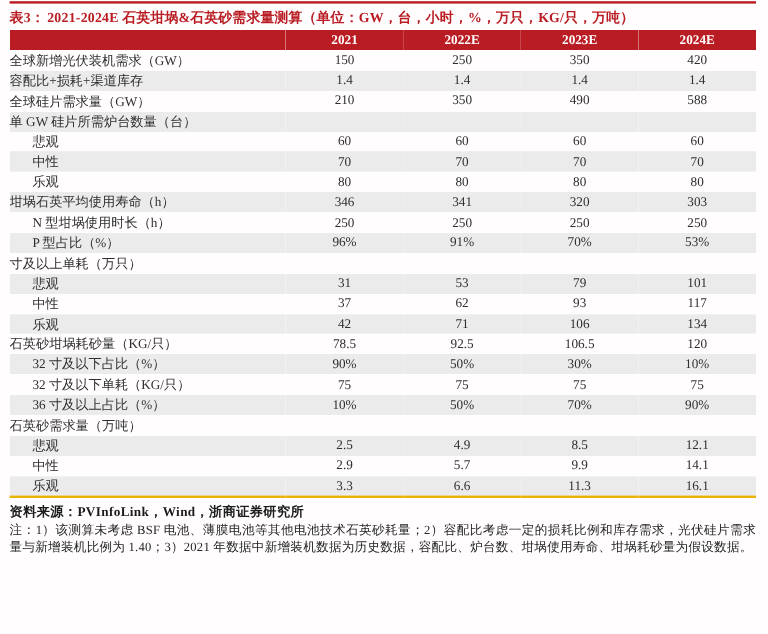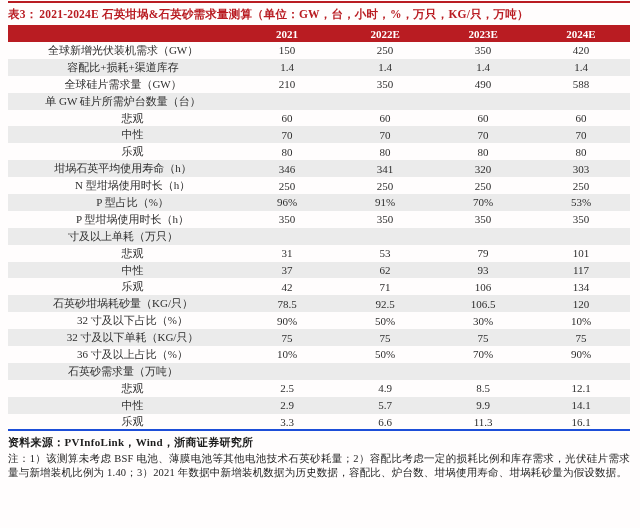--- a/index.html
+++ b/index.html
@@ -24,38 +24,38 @@
     font-weight: bold;
     color: var(--accent);
     letter-spacing: 0.2px;
     white-space: nowrap;
   }
   .title-line .tnum { margin-right: 2px; }
   table.demand {
     width: 100%;
     border-collapse: collapse;
     table-layout: fixed;
-    border-bottom: 2px solid #1d4ed8;
+    border-bottom: 2px solid #eab308;
   }
   table.demand th, table.demand td {
     font-size: 11px;
     height: 16.9px;
     padding: 0;
     vertical-align: middle;
     overflow: hidden;
     white-space: nowrap;
   }
   table.demand thead tr {
     background: var(--accent);
     color: #ffffff;
   }
   table.demand thead th { font-weight: bold; text-align: center; height: 17px; }
   table.demand thead th.label-col { width: 37%; }
   table.demand tbody tr:nth-child(even) { background: var(--stripe); }
-  td.lbl { text-align: center; padding-left: 6px; }
+  td.lbl { text-align: left; padding-left: 6px; }
   td.lbl.indent-1 { padding-left: 19px; font-family: Liberation Serif, serif; }
   td.val { text-align: center; }
   .source-line {
     font-size: 11px;
     font-weight: bold;
     color: #1c1c1c;
     padding: 4px 0 2px 0;
     letter-spacing: 0.3px;
   }
   .note-line {
@@ -152,27 +152,20 @@
           <td class="val">250</td>
         </tr>
         <tr>
           <td class="lbl indent-1">P 型占比（%）</td>
           <td class="val">96%</td>
           <td class="val">91%</td>
           <td class="val">70%</td>
           <td class="val">53%</td>
         </tr>
         <tr>
-          <td class="lbl indent-1">P 型坩埚使用时长（h）</td>
-          <td class="val">350</td>
-          <td class="val">350</td>
-          <td class="val">350</td>
-          <td class="val">350</td>
-        </tr>
-        <tr>
           <td class="lbl indent-0">寸及以上单耗（万只）</td>
           <td class="val"></td>
           <td class="val"></td>
           <td class="val"></td>
           <td class="val"></td>
         </tr>
         <tr>
           <td class="lbl indent-1">悲观</td>
           <td class="val">31</td>
           <td class="val">53</td>

